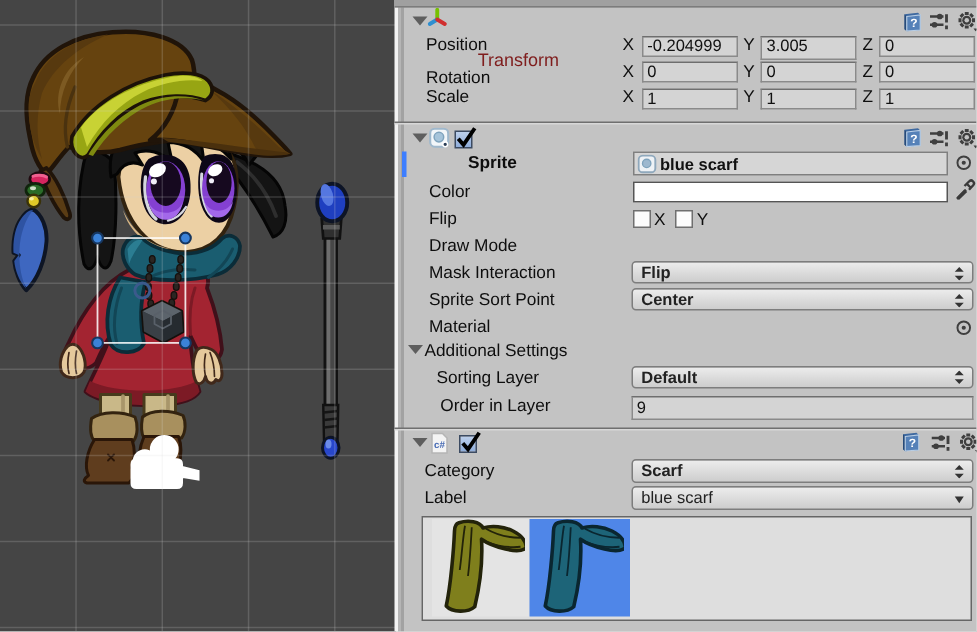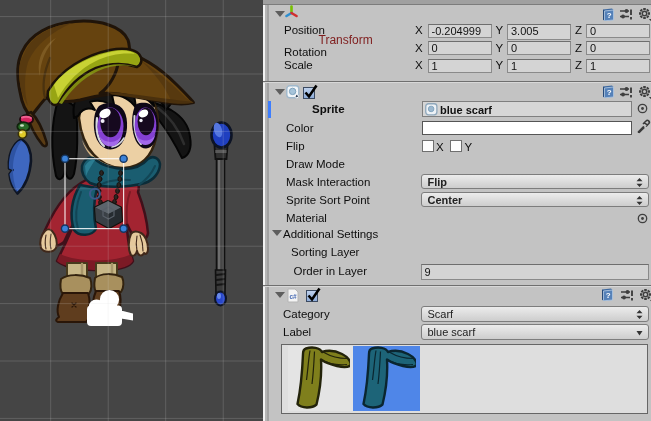--- a/index.html
+++ b/index.html
@@ -237,36 +237,42 @@
         </svg>
       </div>
 <div class="lbl" style="left:16px;top:212px;">Material</div>
 <svg class="ico" style="left:367px;top:212.5px;" width="11" height="11" viewBox="0 0 11 11">
  <circle cx="5.5" cy="5.5" r="4.2" fill="none" stroke="#3f3f3f" stroke-width="1.3"></circle>
         <circle cx="5.5" cy="5.5" r="1.4" fill="#3f3f3f"></circle>
 </svg>
 <div class="tri" style="left:1.5px;top:230px;"></div>
 <div class="lbl" style="left:13px;top:227.5px;">Additional Settings</div>
 <div class="lbl" style="left:21px;top:245.5px;">Sorting Layer</div>
+<div class="dd" style="left:150.5px;top:243.5px;width:228.5px;height:15.7px;">
+        <span class="t">Default</span>
+ <svg class="pop" viewBox="0 0 7 9">
+          <path d="M3.5,0 L6.5,3.2 L0.5,3.2 Z M3.5,9 L6.5,5.8 L0.5,5.8 Z" fill="#333"></path>
+        </svg>
+      </div>
 <div class="lbl" style="left:23.5px;top:264.5px;">Order in Layer</div>
 <div class="fld" style="left:150.5px;top:264px;width:228.5px;height:15.5px;line-height:15px;">9</div>
 <div class="sep" style="top:285px;"></div><div class="sep2" style="top:286px;"></div>
 
 <div class="tri" style="left:4.5px;top:291.5px;"></div>
 <svg class="ico" style="left:17px;top:288px;" width="12" height="15" viewBox="0 0 12 15">
  <path d="M1,1 L8,1 L11,4 L11,14 L1,14 Z" fill="#f4f4f4" stroke="#b5b5b5" stroke-width="1"></path>
  <text x="6" y="10.5" font-size="6.5" font-weight="bold" fill="#4a6db5" text-anchor="middle" font-family="Liberation Sans">c#</text>
 </svg>
 <div class="cb" style="left:36px;top:289.5px;background:linear-gradient(#bdd0ec,#8fadda);border-color:#3c4b62;"></div>
 <svg class="ico" style="left:36px;top:285.5px;" width="16" height="17" viewBox="0 0 16 17">
  <path d="M2.5,9.5 L6,13.5 L13.5,2.5" fill="none" stroke="#000" stroke-width="2.6"></path>
 </svg>
 <div class="lbl" style="left:13px;top:308px;">Category</div>
 <div class="dd" style="left:150.5px;top:306px;width:228.5px;height:15.7px;">
-        <span class="t" style="font-weight:normal;">Scarf</span>
+        <span class="t" style="font-weight:bold;">Scarf</span>
  <svg class="pop" viewBox="0 0 7 9">
           <path d="M3.5,0 L6.5,3.2 L0.5,3.2 Z M3.5,9 L6.5,5.8 L0.5,5.8 Z" fill="#333"></path>
         </svg>
       </div>
 <div class="lbl" style="left:13px;top:326px;">Label</div>
 <div class="dd" style="left:150.5px;top:324px;width:228.5px;height:15.7px;">
         <span class="t" style="font-weight:normal;">blue scarf</span>
  <svg class="pop" viewBox="0 0 7 9">
           <path d="M3.5,7.5 L6.5,3 L0.5,3 Z" fill="#333"></path>
         </svg>

